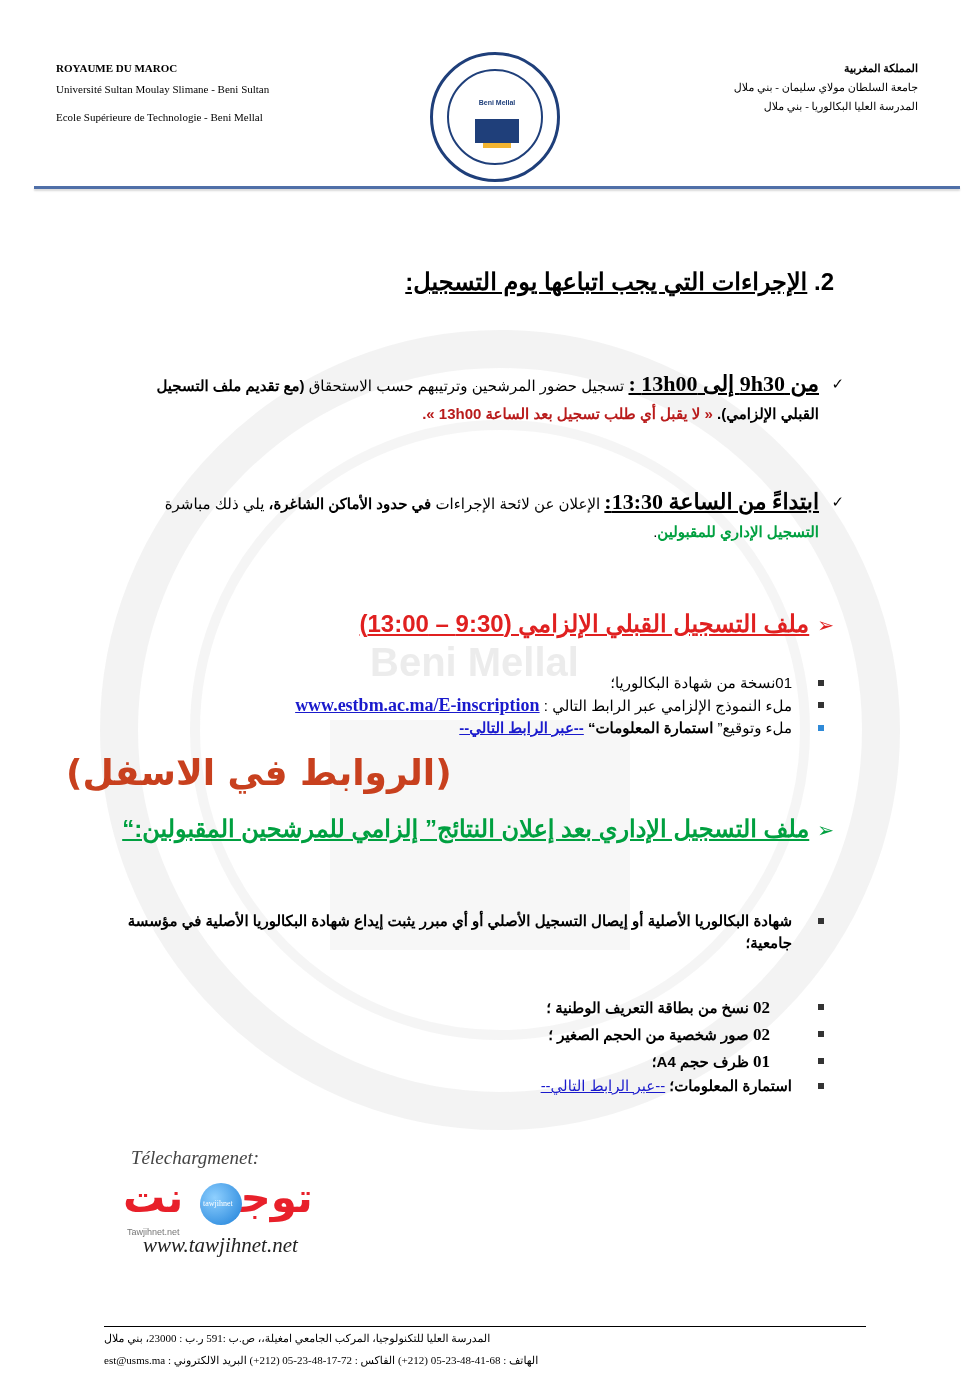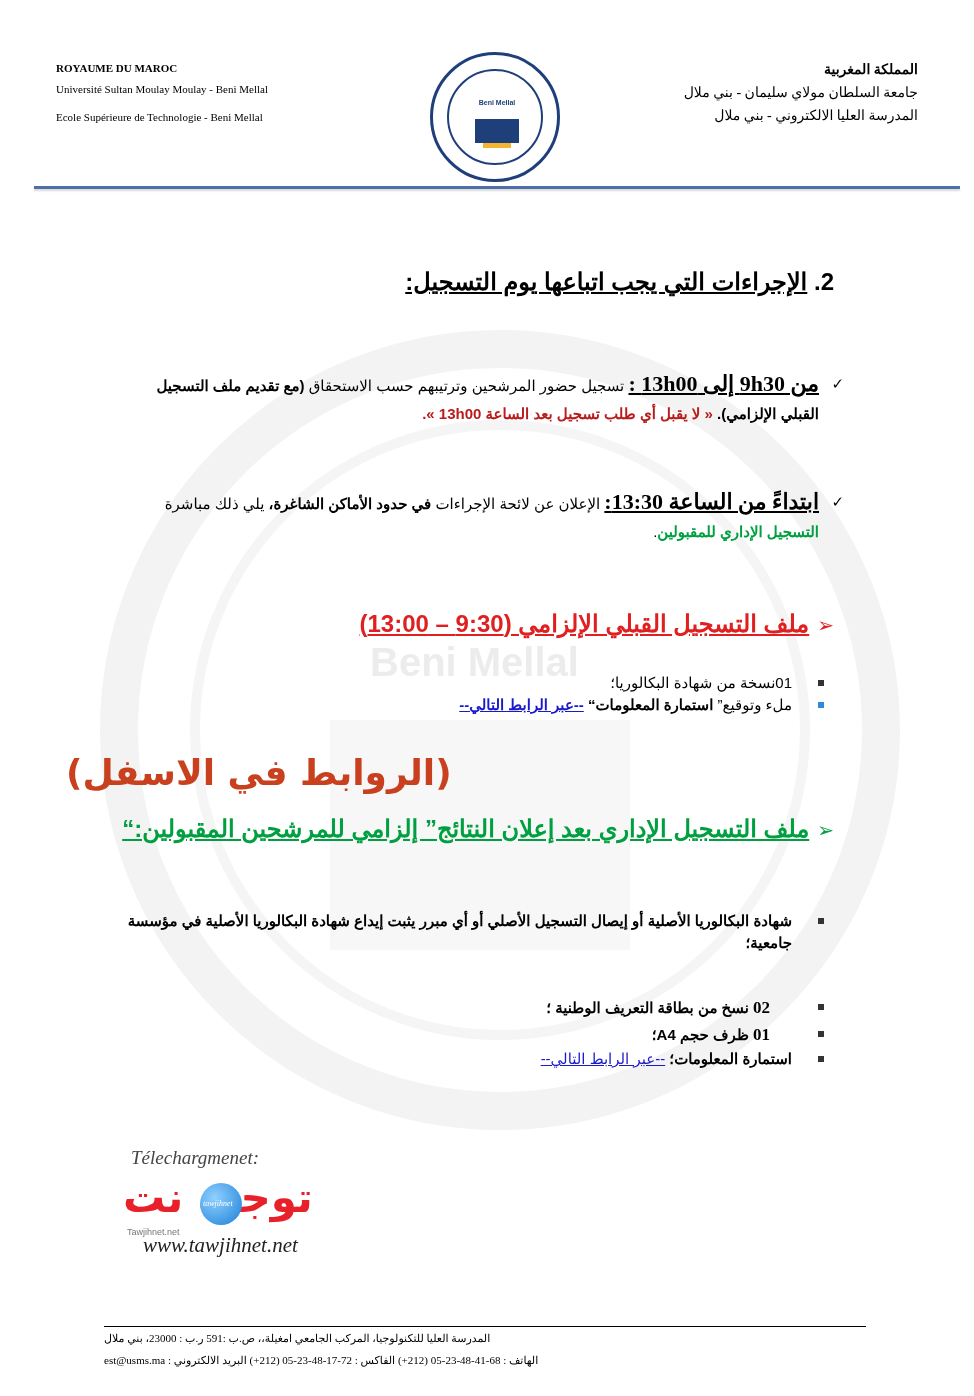--- a/index.html
+++ b/index.html
@@ -7,21 +7,21 @@
   .abs{position:absolute;}
   
   .wm{position:absolute;left:100px;top:330px;width:800px;height:800px;border-radius:50%;border:38px solid rgba(200,200,200,0.22);box-sizing:border-box;pointer-events:none;}
   .wm2{position:absolute;left:190px;top:420px;width:620px;height:620px;border-radius:50%;border:10px solid rgba(200,200,200,0.18);box-sizing:border-box;pointer-events:none;}
   .wm-text{position:absolute;left:370px;top:640px;font-family:"Liberation Sans",sans-serif;font-size:40px;font-weight:bold;color:rgba(200,200,200,0.35);}
   .wm-bldg{position:absolute;left:330px;top:720px;width:300px;height:230px;background:rgba(210,210,210,0.18);}
   
   .hdr-fr{left:56px;top:62px;font-size:11px;line-height:1.15;}
   .hdr-fr .b{font-weight:bold;}
   .hdr-fr div{margin-bottom:8px;}
-  .hdr-ar{right:56px;top:62px;font-size:14px;direction:rtl;text-align:right;line-height:1.2;}
+  .hdr-ar{right:56px;top:62px;font-size:11px;direction:rtl;text-align:right;line-height:1.2;}
   .hdr-ar div{margin-bottom:6px;}
   .hdr-ar .b{font-weight:bold;}
   .logo{left:430px;top:52px;width:130px;height:130px;border-radius:50%;border:3px solid #1f3f7a;box-sizing:border-box;background:#fff;}
   .logo-inner{position:absolute;left:14px;top:14px;width:96px;height:96px;border-radius:50%;border:2px solid #1f3f7a;box-sizing:border-box;}
   .logo-bldg{position:absolute;left:26px;top:48px;width:44px;height:24px;background:#1f3f7a;}
   .logo-base{position:absolute;left:34px;top:72px;width:28px;height:5px;background:#f2b431;}
   .logo-txt{position:absolute;left:0;top:28px;width:96px;text-align:center;font-family:"Liberation Sans",sans-serif;font-size:7px;color:#1f3f7a;font-weight:bold;}
   .hdr-rule{left:34px;top:186px;width:926px;height:3px;background:#4f6fa8;box-shadow:0 2px 2px rgba(0,0,0,0.15);}
   
   .rtl{direction:rtl;text-align:right;}
@@ -41,52 +41,52 @@
   ul.lst li .bul.blue{background:#2f8ad8;}
   .link{color:#1a1acc;text-decoration:underline;font-weight:bold;}
   .url{font-family:"Liberation Serif",serif;font-size:18px;}
   .note{left:66px;top:752px;font-family:"DejaVu Sans",sans-serif;font-weight:bold;font-size:36px;color:#c8401e;direction:rtl;}
   .num{font-family:"Liberation Serif",serif;font-size:17px;font-weight:bold;}
   
   .brand{left:105px;top:1147px;width:280px;height:120px;text-align:center;}
   .brand .tele{position:absolute;left:26px;top:0;font-family:"Liberation Serif",serif;font-style:italic;font-size:19px;color:#444;}
   .brand .logoar{position:absolute;left:18px;top:26px;font-family:"DejaVu Sans",sans-serif;font-size:42px;font-weight:bold;color:#e8202a;direction:rtl;}
   .brand .ball{position:absolute;left:95px;top:36px;width:42px;height:42px;border-radius:50%;background:radial-gradient(circle at 35% 35%,#8fd0ff,#1c7fd8);}
-  .brand .ballt{position:absolute;left:98px;top:52px;font-size:8px;color:#fff;font-style:italic;}
+  .brand .ballt{position:absolute;left:98px;top:52px;font-size:8px;color:#fff;}
   .brand .small{position:absolute;left:22px;top:80px;font-family:"Liberation Sans",sans-serif;font-size:9px;color:#777;}
   .brand .www{position:absolute;left:38px;top:86px;font-family:"Liberation Serif",serif;font-style:italic;font-size:21px;color:#222;}
   .ft-rule{left:104px;top:1326px;width:762px;height:1px;background:#000;}
   .ft{left:104px;width:762px;text-align:left;font-family:"Liberation Serif",serif;font-size:11px;direction:rtl;}
 </style>
 </head>
 <body>
 
 <div class="wm"></div>
 <div class="wm2"></div>
 <div class="wm-bldg"></div>
 <div class="wm-text">Beni Mellal</div>
 
 <div class="abs hdr-fr">
   <div class="b">ROYAUME DU MAROC</div>
-  <div>Université Sultan Moulay Moulay - Beni Mellal</div>
+  <div>Université Sultan Moulay Slimane - Beni Sultan</div>
   <div style="margin-top:16px">Ecole Supérieure de Technologie - Beni Mellal</div>
 </div>
 
 <div class="abs logo">
   <div class="logo-inner">
     <div class="logo-txt">Beni Mellal</div>
     <div class="logo-bldg"></div>
     <div class="logo-base"></div>
   </div>
 </div>
 
 <div class="abs hdr-ar">
   <div class="b">المملكة المغربية</div>
   <div>جامعة السلطان مولاي سليمان - بني ملال</div>
-  <div>المدرسة العليا الالكتروني - بني ملال</div>
+  <div>المدرسة العليا البكالوريا - بني ملال</div>
 </div>
 
 <div class="abs hdr-rule"></div>
 
 <div class="abs h2 rtl">
   <span>2.</span>
   <span class="t">الإجراءات التي يجب اتباعها يوم التسجيل:</span>
 </div>
 
 <div class="abs para rtl" style="top:370px;">
@@ -105,32 +105,34 @@
   <span> يلي ذلك مباشرة </span>
   <span class="green">التسجيل الإداري للمقبولين</span><span>.</span>
 </div>
 
 <div class="abs rtl" style="right:140px;top:610px;">
   <span class="arrow" style="color:#e02020">➢</span><span class="sec" style="color:#e02020">ملف التسجيل القبلي الإلزامي (9:30 – 13:00)</span>
 </div>
 
 <ul class="abs lst rtl" style="right:150px;top:672px;width:600px;">
   <li><span class="bul"></span><span>01نسخة من شهادة البكالوريا؛</span></li>
+  <li><span class="bul"></span><span>ملء النموذج الإلزامي عبر الرابط التالي :</span> <a class="link url" href="#">www.estbm.ac.ma/E-inscription</a></li>
   <li><span class="bul blue"></span><span>ملء وتوقيع” </span><span class="bold">استمارة المعلومات“ </span><a class="link" href="#">--عبر الرابط التالي--</a></li>
 </ul>
 
 <div class="abs note">(الروابط في الاسفل)</div>
 
 <div class="abs rtl" style="right:140px;top:815px;">
   <span class="arrow" style="color:#00a040">➢</span><span class="sec" style="color:#00a040">ملف التسجيل الإداري بعد إعلان النتائج” إلزامي للمرشحين المقبولين:“</span>
 </div>
 
 <ul class="abs lst rtl" style="right:150px;top:910px;width:720px;font-weight:bold;">
   <li style="margin-bottom:6px;"><span class="bul"></span><span>شهادة البكالوريا الأصلية أو إيصال التسجيل الأصلي أو أي مبرر يثبت إيداع شهادة البكالوريا الأصلية في مؤسسة جامعية؛</span></li>
   <li style="padding-right:54px;line-height:27px;margin-top:40px;"><span class="bul" style="top:10px"></span><span class="num">02</span><span> نسخ من بطاقة التعريف الوطنية ؛</span></li>
+  <li style="padding-right:54px;line-height:27px;"><span class="bul" style="top:10px"></span><span class="num">02</span><span> صور شخصية من الحجم الصغير ؛</span></li>
   <li style="padding-right:54px;line-height:27px;"><span class="bul" style="top:10px"></span><span class="num">01</span><span> ظرف حجم A4؛</span></li>
   <li><span class="bul"></span><span>استمارة المعلومات؛ </span><a class="link" style="font-weight:normal" href="#">--عبر الرابط التالي--</a></li>
 </ul>
 
 <div class="abs brand">
   <div class="tele">Télechargmenet:</div>
   <div class="logoar">توجيه نت</div>
   <div class="ball"></div>
   <div class="ballt">tawjihnet</div>
   <div class="small">Tawjihnet.net</div>

